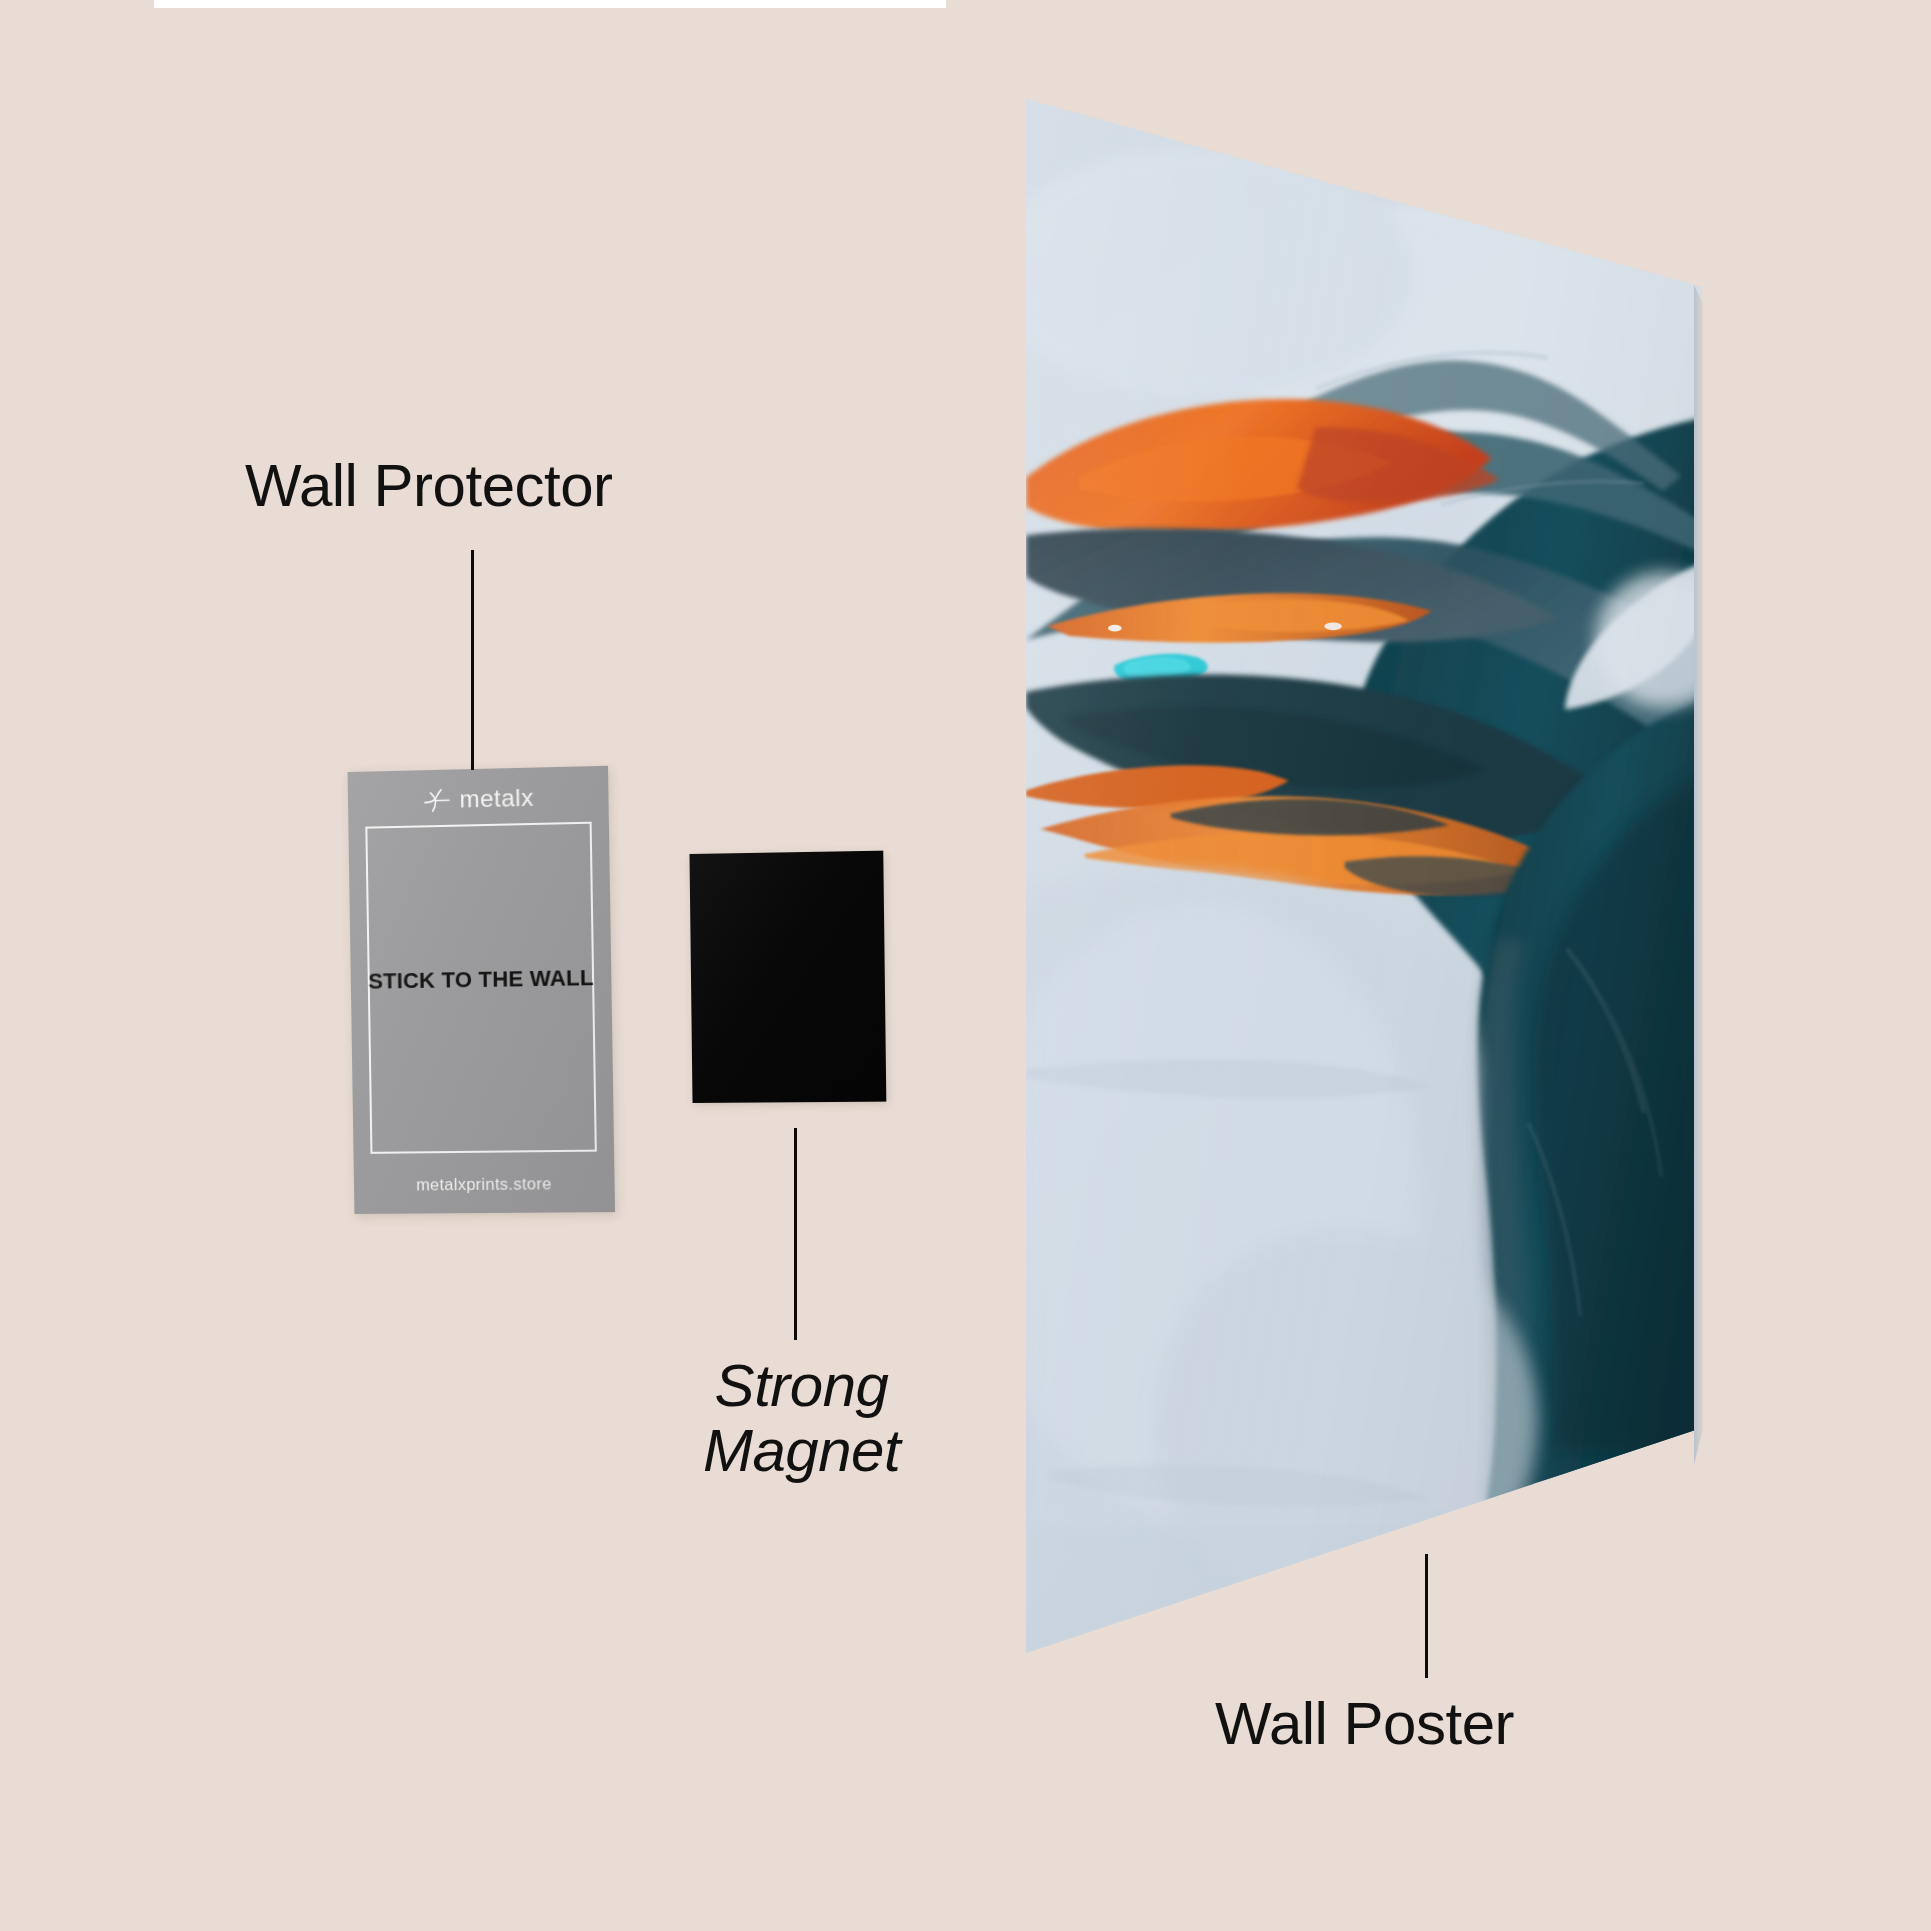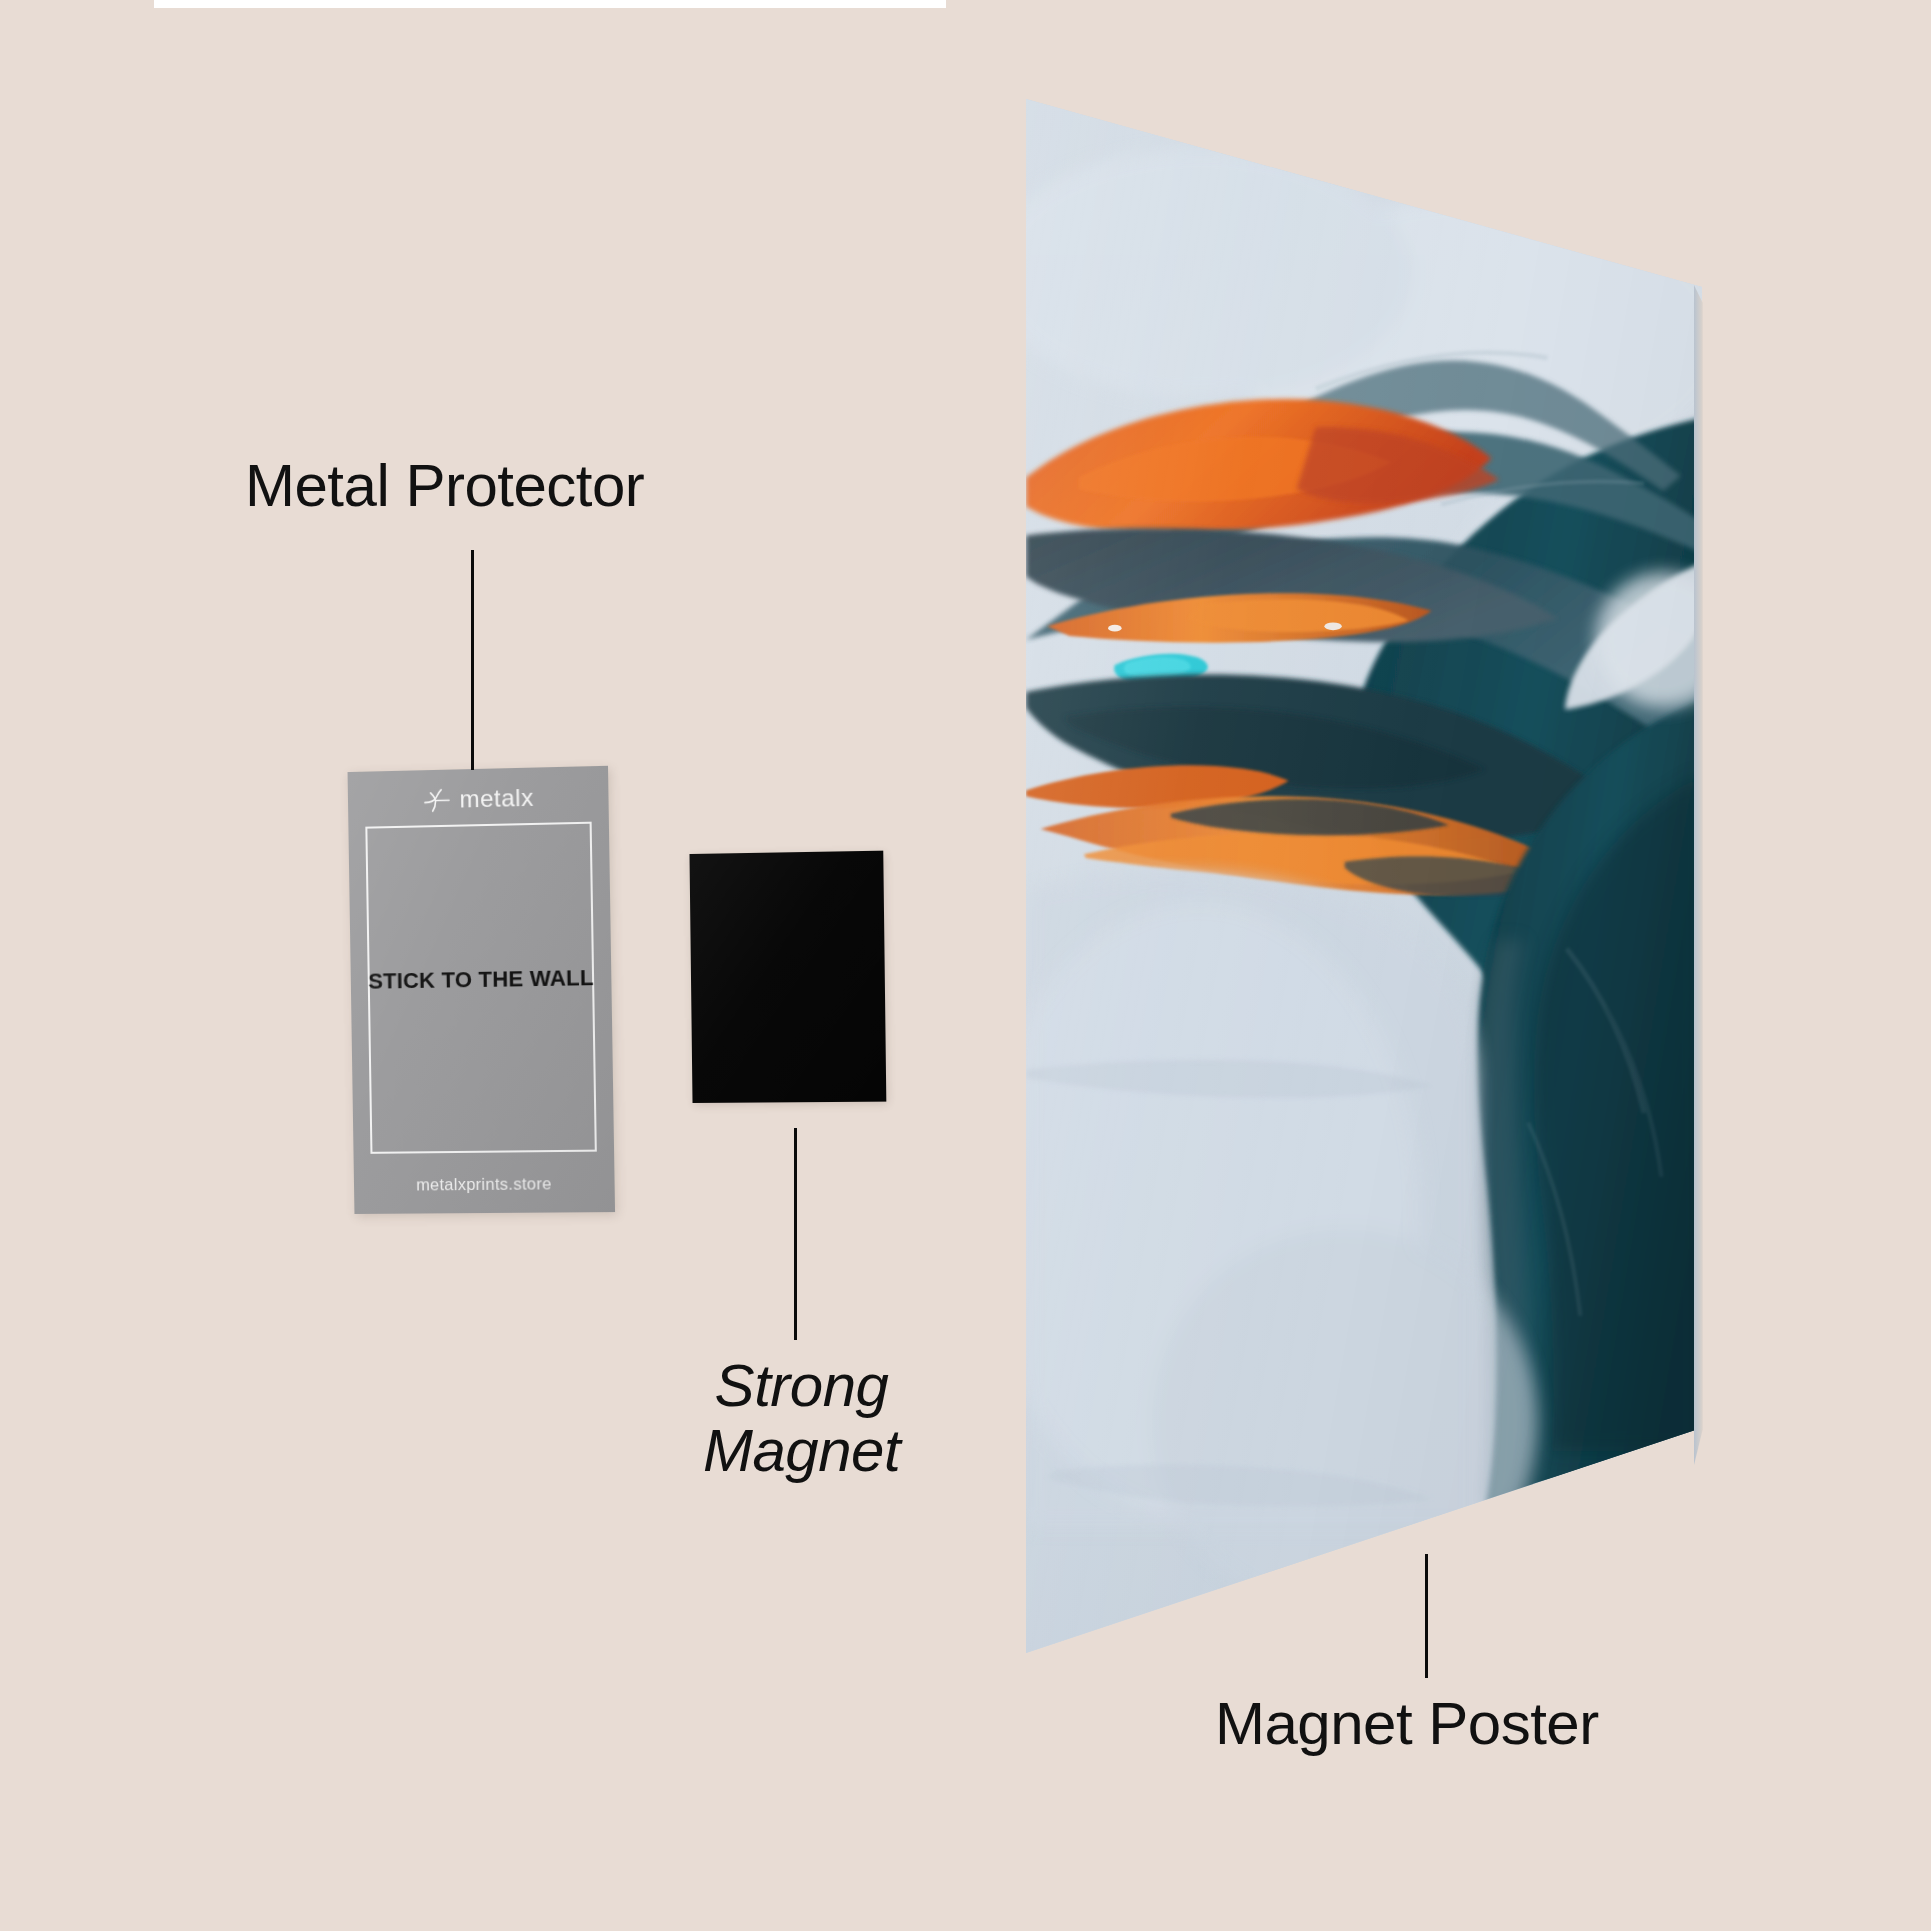--- a/index.html
+++ b/index.html
@@ -416,24 +416,24 @@
 
     <div id="wp-inner-frame"></div>
 
     <div id="wp-center-text">STICK TO THE WALL</div>
 
     <div id="wp-url">metalxprints.store</div>
   </div>
 
   <div id="magnet"></div>
 
-  <div class="callout-label" id="label-wall-protector">Metal Protector</div>
+  <div class="callout-label" id="label-wall-protector">Wall Protector</div>
   <div class="leader-line" id="leader-wall-protector"></div>
 
   <div class="leader-line" id="leader-strong-magnet"></div>
   <div class="callout-label" id="label-strong-magnet">Strong
 Magnet</div>
 
   <div class="leader-line" id="leader-metal-poster"></div>
-  <div class="callout-label" id="label-metal-poster">Magnet Poster</div>
+  <div class="callout-label" id="label-metal-poster">Wall Poster</div>
 
 </div>
 
 
 </body></html>

